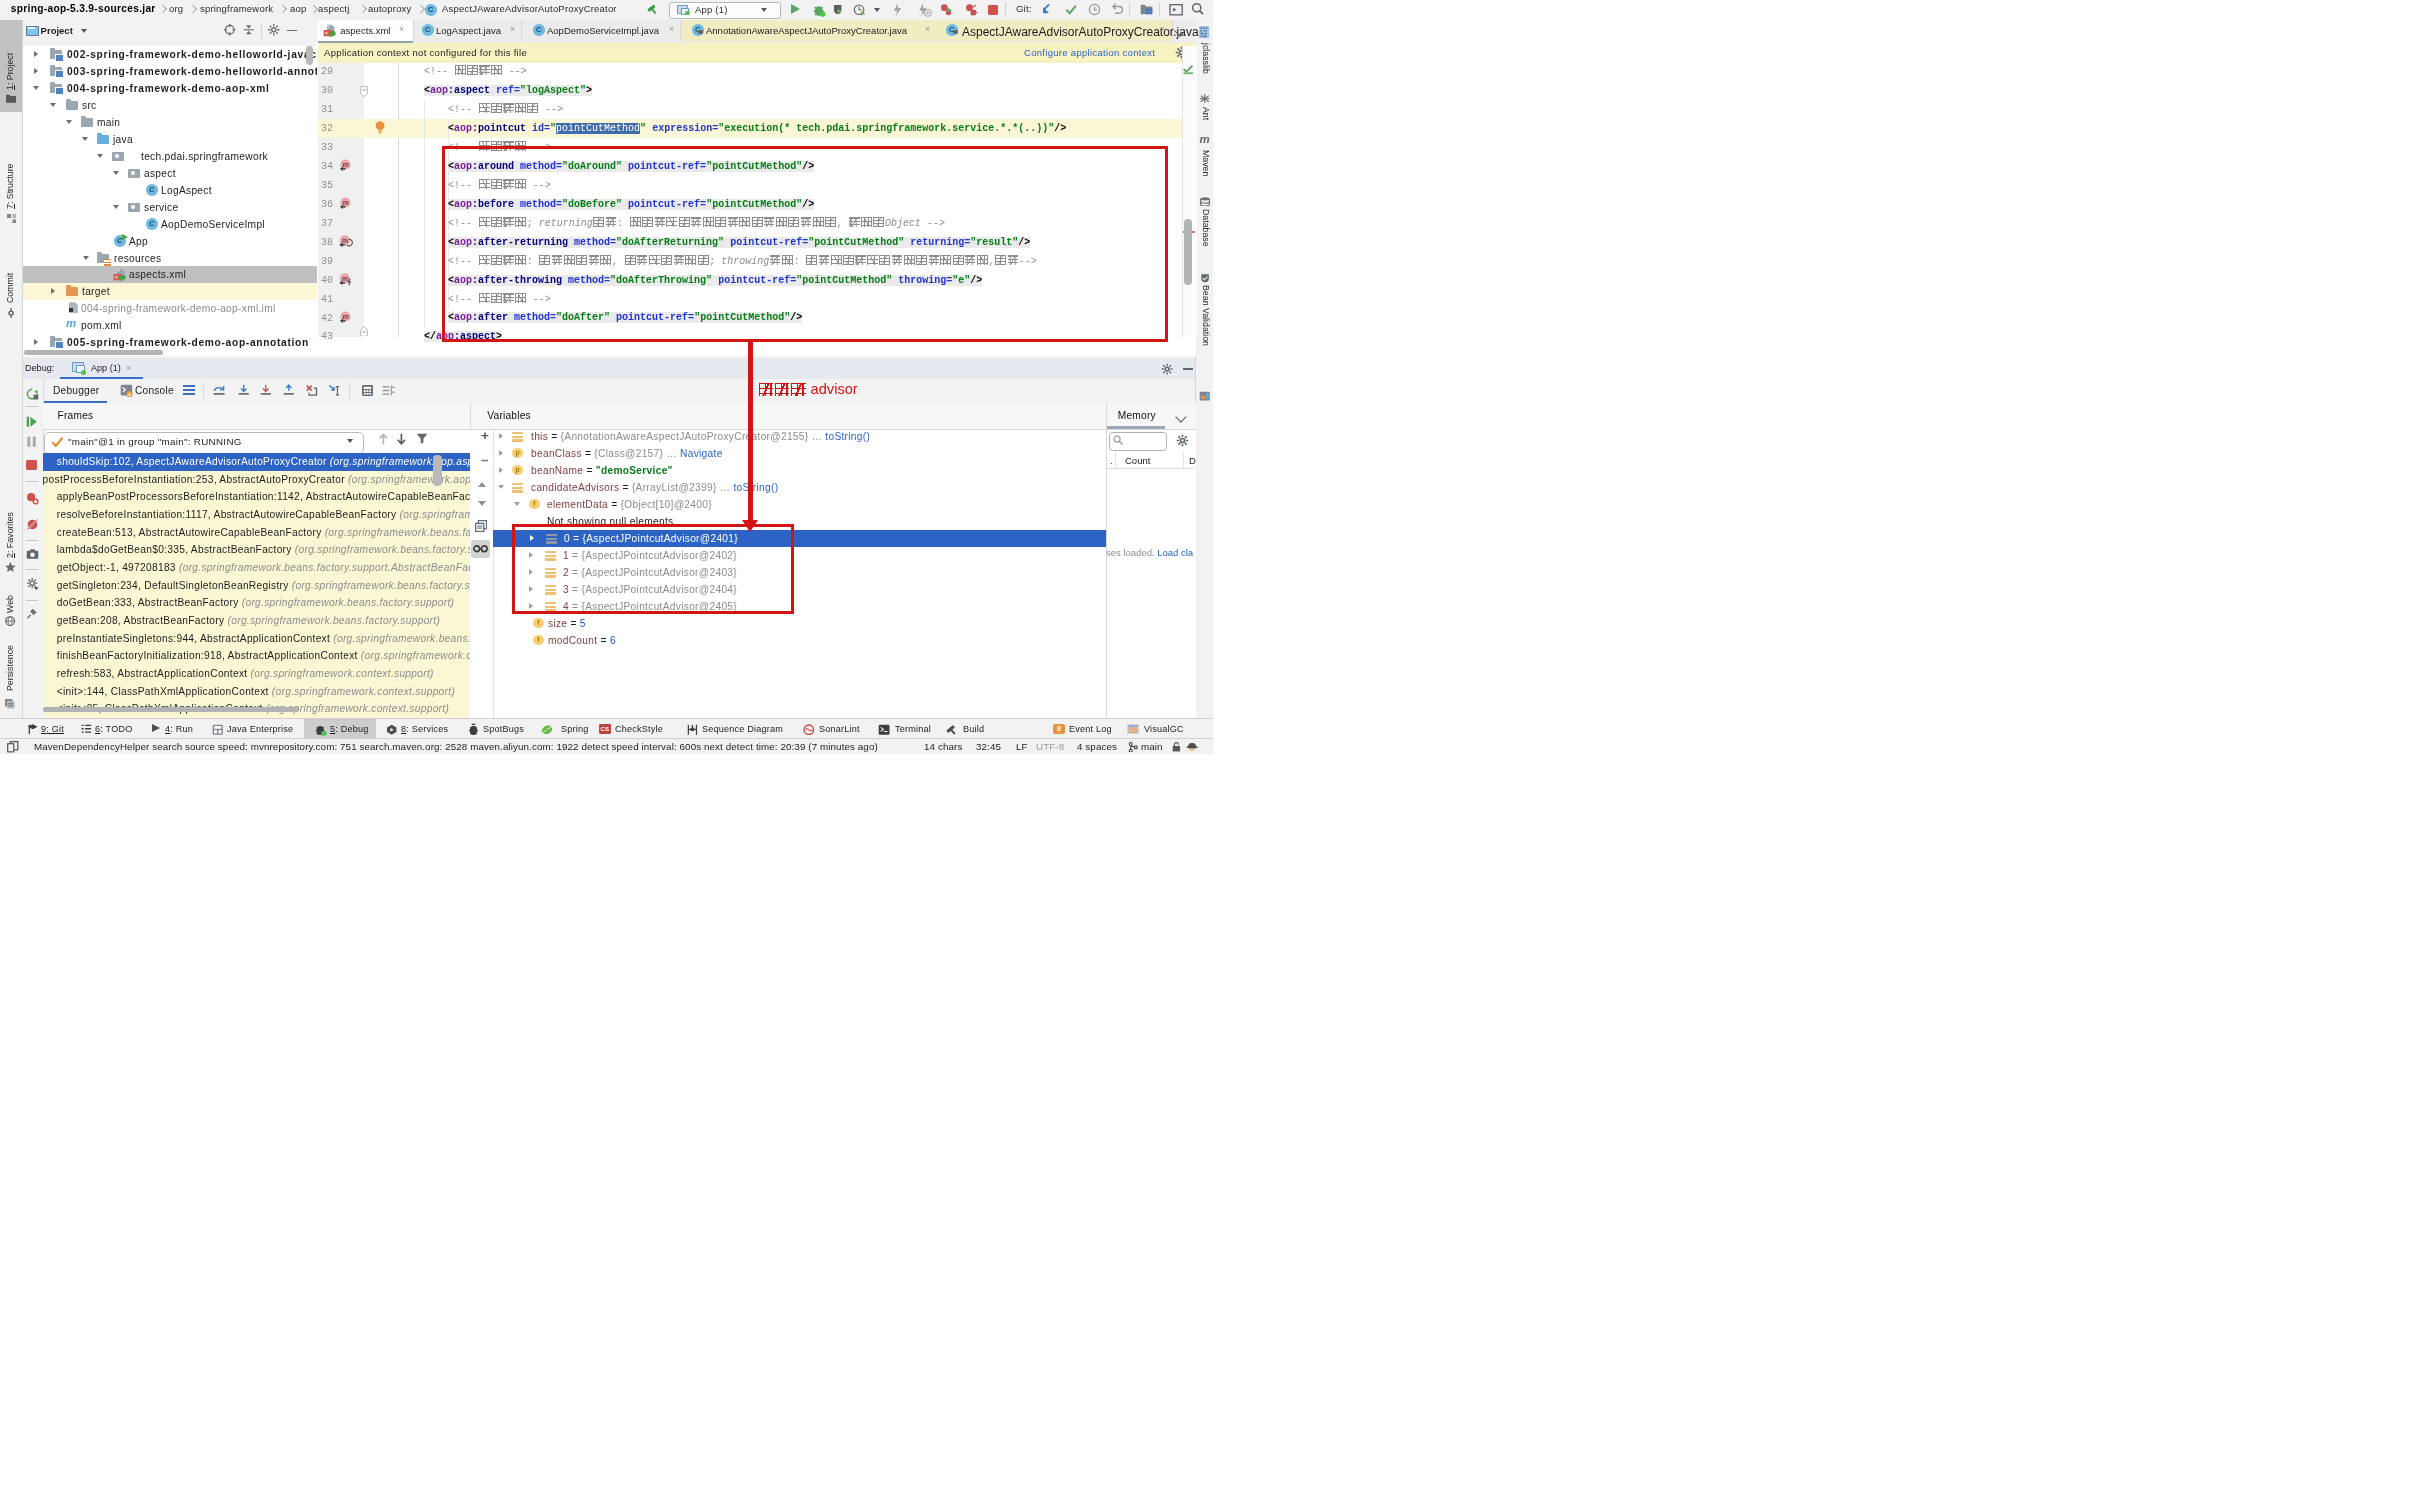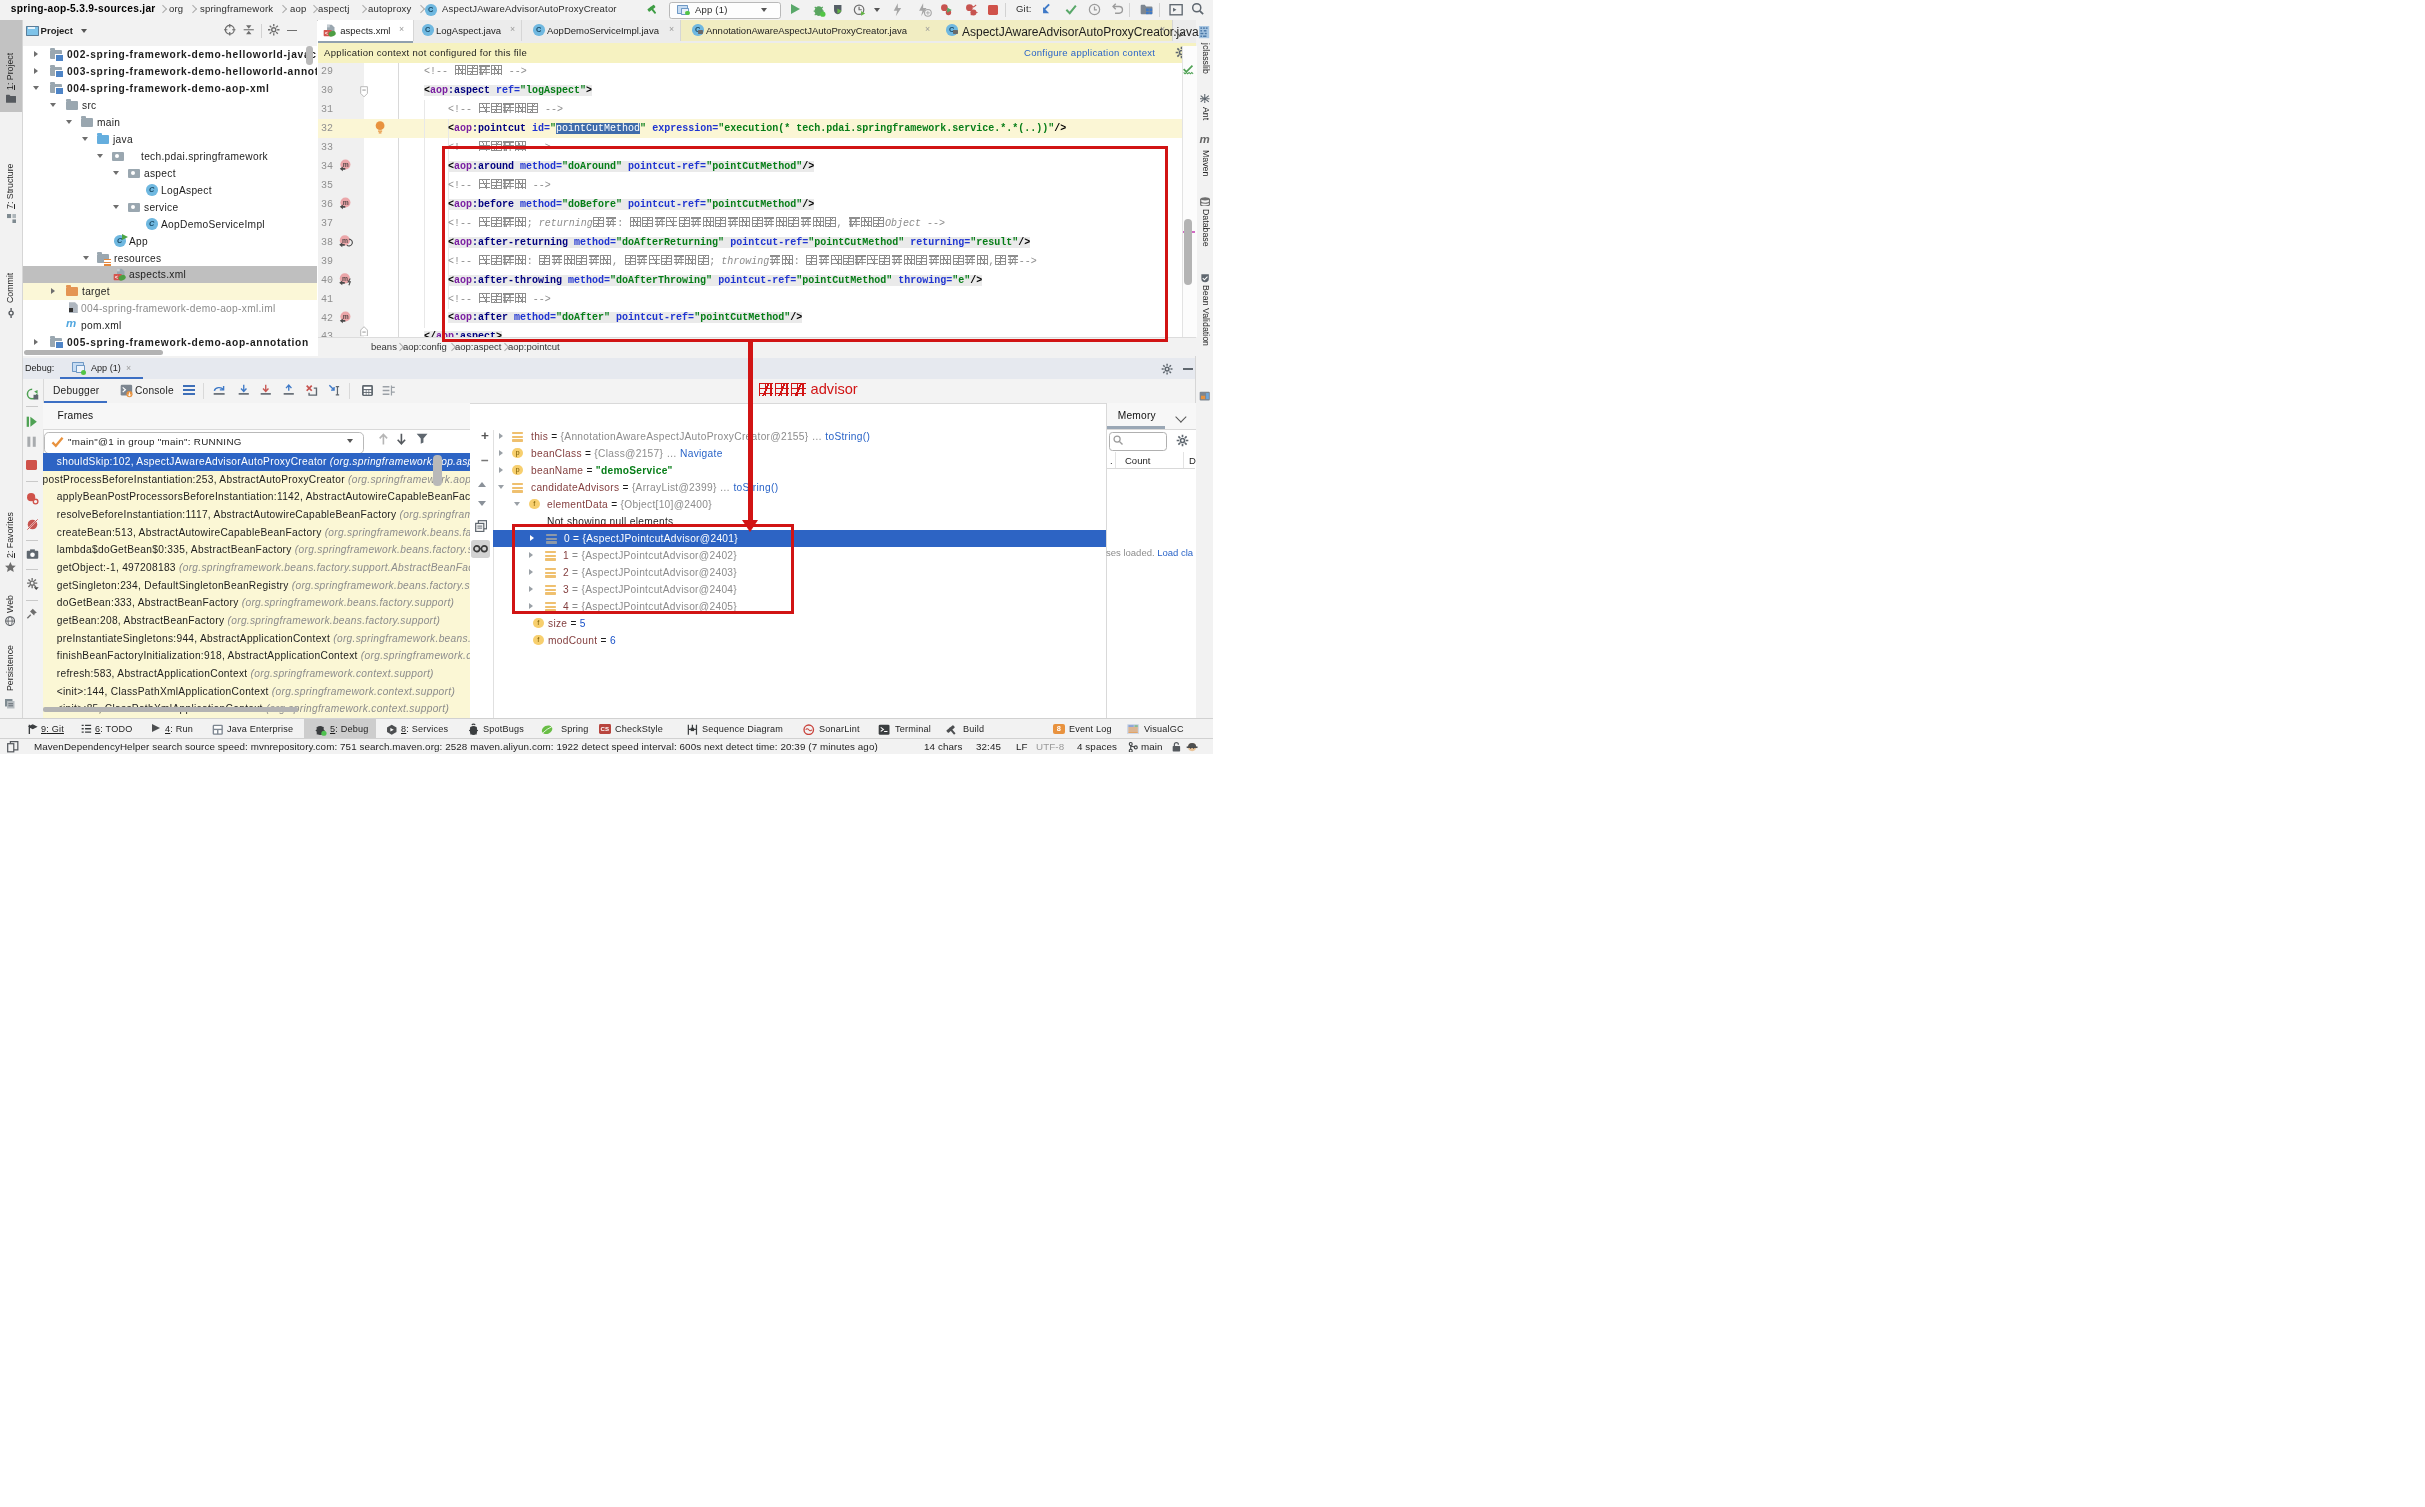--- a/index.html
+++ b/index.html
@@ -496,29 +496,20 @@
           <text x="6" y="12" font-size="10" fill="#5a4a4a" font-weight="bold">m</text>
           <path d="M2 16 l5-4 v2.5 h4 v3 h-4 v2.5 z" fill="#4a4a4a" transform="scale(0.9)"></path>
           <path d="M18 8 l-3 5 h3 l-2 5" fill="none" stroke="#4a4a4a" stroke-width="1.6"></path>
         </svg>
 <svg class="abs" style="left:19.6px;top:291px;font-size:14px" width="14.2" height="13" viewBox="0 0 21 19">
           <circle cx="11" cy="8" r="7.5" fill="#eba6a9"></circle>
           <text x="7" y="12" font-size="10" fill="#5a4a4a" font-weight="bold">m</text>
           <path d="M3 16 l5-4 v2.5 h4 v3 h-4 v2.5 z" fill="#4a4a4a" transform="scale(0.9)"></path>
         </svg>
 </div>
-<div id="ebread">
-<div class="abs" style="left:53px;top:3.4px;">beans</div>
-<div class="bchev" style="left:79px;top:6.1px;"></div>
-<div class="abs" style="left:85px;top:3.4px;">aop:config</div>
-<div class="bchev" style="left:131px;top:6.1px;"></div>
-<div class="abs" style="left:137px;top:3.4px;">aop:aspect</div>
-<div class="bchev" style="left:184px;top:6.1px;"></div>
-<div class="abs" style="left:190px;top:3.4px;">aop:pointcut</div>
-</div>
 <div class="abs" style="left:864px;top:26px;width:13.5px;height:291px;background:#fcfcfc;border-left:0.7px solid #e3e3e3;"></div>
 <svg class="abs" style="left:865px;top:45px;" width="10.8" height="10.2" viewBox="0 0 16 15">
         <path d="M1 6 l4 4 L14 1" fill="none" stroke="#4fa254" stroke-width="2.6"></path>
         <path d="M1 11 l2 2 2-2 2 2 2-2 2 2 2-2 2 2" fill="none" stroke="#4fa254" stroke-width="1.6"></path>
       </svg>
 <div class="abs" style="left:865px;top:211px;width:11.5px;height:2px;background:#d26bc4;"></div>
 <div class="abs" style="left:866px;top:199px;width:8.1px;height:66px;background:#b4b4b4;border-radius:4.1px;"></div>
 </div>
 <div id="debug">
 <div id="dtopstrip"></div>
@@ -633,20 +624,23 @@
           <path d="M9 1.5 V5 M9 13 V16.5 M1.5 9 H5 M13 9 H16.5 M3.5 3.5 L6 6 M12 12 L14.5 14.5 M14.5 3.5 L12 6 M6 12 L3.5 14.5" stroke="#6e6e6e" stroke-width="2"></path>
           <path d="M11.5 15 h7 l-3.5 4 z" fill="#444"></path>
         </svg>
 <svg class="abs" style="left:3.4px;top:229px;" width="11.5" height="12.2" viewBox="0 0 17 18">
           <path d="M10 1 l6 6 -3 1 -1 3 -6 -6 z" fill="#6e6e6e"></path>
           <path d="M7 10 L2 15" stroke="#6e6e6e" stroke-width="2"></path>
         </svg>
 </div>
 <div class="phead" style="left:19.6px;top:47px;width:427px;">
         <span class="abs" style="left:15px;top:7.4px;">Frames</span>
+      </div>
+<div class="phead" style="left:447px;top:47px;width:637px;border-left:0.7px solid #d9d9d9;">
+        <span class="abs" style="left:16.3px;top:7.4px;">Variables</span>
       </div>
 <div class="phead" style="left:1083px;top:47px;width:89px;border-left:0.7px solid #d9d9d9;">
         <span class="abs" style="left:10.8px;top:7.4px;">Memory</span>
         <div class="abs" style="left:70px;top:9.5px;width:6.8px;height:6.8px;border-right:1.4px solid #555;border-bottom:1.4px solid #555;transform:rotate(45deg);"></div>
         <div class="abs" style="left:0;top:23px;width:58px;height:2.7px;background:#9aa7b5;"></div>
       </div>
 <div id="frames">
 <div class="abs" style="left:21.3px;top:76px;width:318px;height:19.6px;background:#fff;border:0.7px solid #b9b9b9;border-radius:4.7px;"></div>
 <svg class="abs" style="left:28px;top:81px;" width="13" height="10.8" viewBox="0 0 19 16">
           <path d="M2 8 l5 5 L17 1" fill="none" stroke="#e8923e" stroke-width="3.4"></path>

